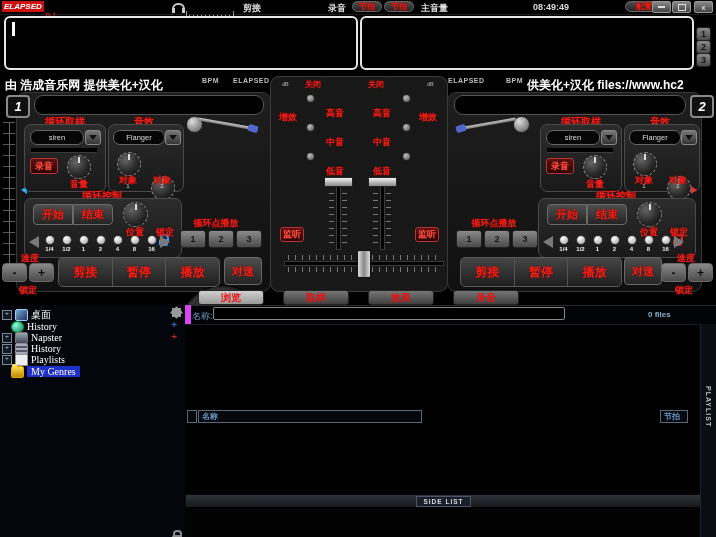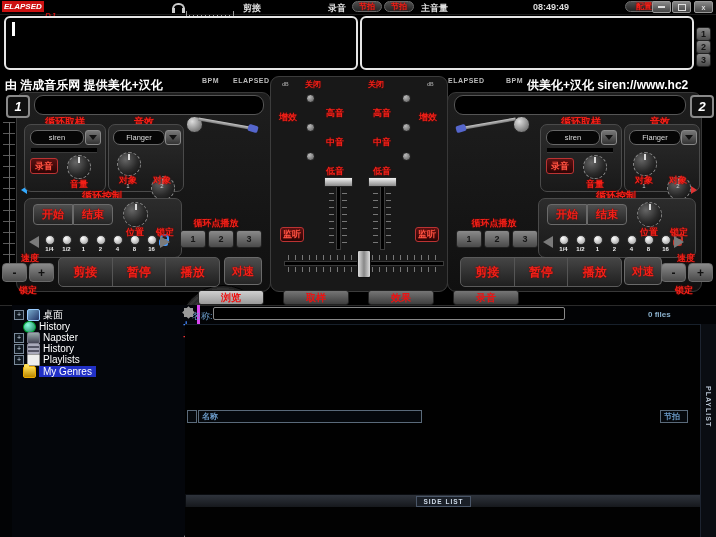--- a/index.html
+++ b/index.html
@@ -143,21 +143,21 @@
   <div class="abs" style="left:360px;top:16px;width:330px;height:50px;background:#000;border:2px solid #e6e6e6;border-radius:6px;"></div>
   <div class="abs numbtn" style="left:696px;top:27px;width:13px;height:12px;">1</div>
   <div class="abs numbtn" style="left:696px;top:40px;width:13px;height:12px;">2</div>
   <div class="abs numbtn" style="left:696px;top:53px;width:13px;height:12px;">3</div>
 
   <div class="abs" style="left:5px;top:77px;width:195px;color:#fff;font-size:12px;font-weight:bold;white-space:nowrap;overflow:hidden;">由 浩成音乐网 提供美化+汉化</div>
   <span class="abs tiny" style="left:202px;top:77px;">BPM</span>
   <span class="abs tiny" style="left:233px;top:77px;">ELAPSED</span>
   <span class="abs tiny" style="left:448px;top:77px;">ELAPSED</span>
   <span class="abs tiny" style="left:506px;top:77px;">BPM</span>
-  <div class="abs" style="left:527px;top:77px;width:189px;color:#fff;font-size:12px;font-weight:bold;white-space:nowrap;overflow:hidden;">供美化+汉化 siren://www.hc2</div>
+  <div class="abs" style="left:527px;top:77px;width:189px;color:#fff;font-size:12px;font-weight:bold;white-space:nowrap;overflow:hidden;">供美化+汉化 files://www.hc2</div>
 
   <div class="abs deckbg" style="left:16px;top:92px;width:253px;height:198px;"></div>
   <div class="abs badge" style="left:6px;top:95px;width:20px;height:19px;">1</div>
   <div class="abs" style="left:34px;top:95px;width:228px;height:18px;background:#000;border:1px solid #555;border-radius:9px;"></div>
 
   <div class="abs pitch" style="left:3px;top:122px;width:12px;height:146px;"></div>
   <div class="abs phandle" style="left:1px;top:184px;width:12px;height:11px;"></div>
   <div class="abs" style="left:17px;top:186px;width:0;height:0;border:4px solid transparent;border-right:6px solid #3af;"></div>
 
   <div class="abs seclab red" style="left:28px;top:115px;width:74px;">循环取样</div>
@@ -406,21 +406,21 @@
       <span class="red" style="font-size:11px;">对速</span>
     </div>
 
   <div class="tab active" style="left:198px;">浏览</div>
   <div class="tab" style="left:283px;">取样</div>
   <div class="tab" style="left:368px;">效果</div>
   <div class="tab" style="left:453px;">录音</div>
 
   <div class="abs" style="left:0;top:305px;width:716px;height:232px;background:#020305;border-top:1px solid #2a2a2a;"></div>
 
-  <div class="abs" style="left:12px;top:305px;width:185px;height:232px;background:#04060b;border-right:3px solid #d946ef;">
+  <div class="abs" style="left:0;top:305px;width:185px;height:232px;background:#04060b;border-right:6px solid #d946ef;font-family:Liberation Serif, serif;">
     <div class="treeitem" style="top:4px;">
       <span class="expbox">+</span>
       <span class="ticon ic-desktop"></span>
       <span>桌面</span>
     </div>
     <div class="treeitem" style="top:16px;left:11px;">
       <span class="ticon ic-globe"></span>
       <span>History</span>
     </div>
     <div class="treeitem" style="top:27px;">

